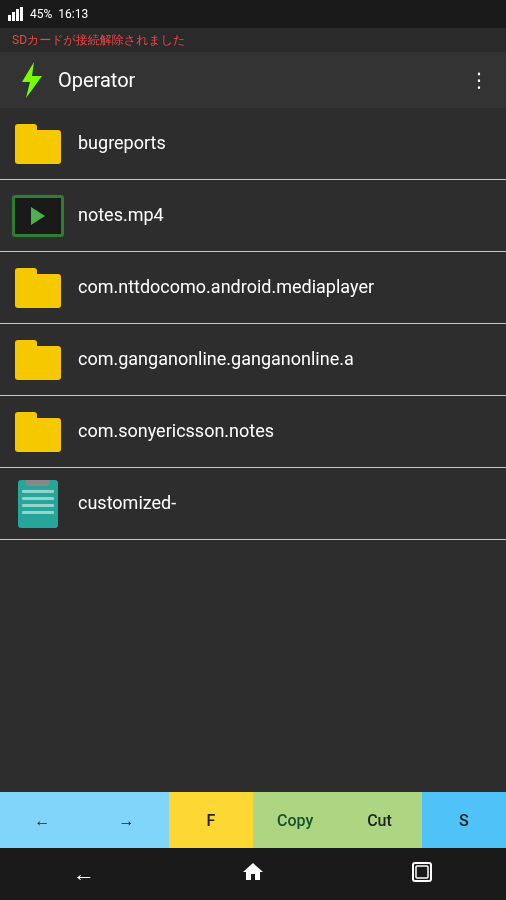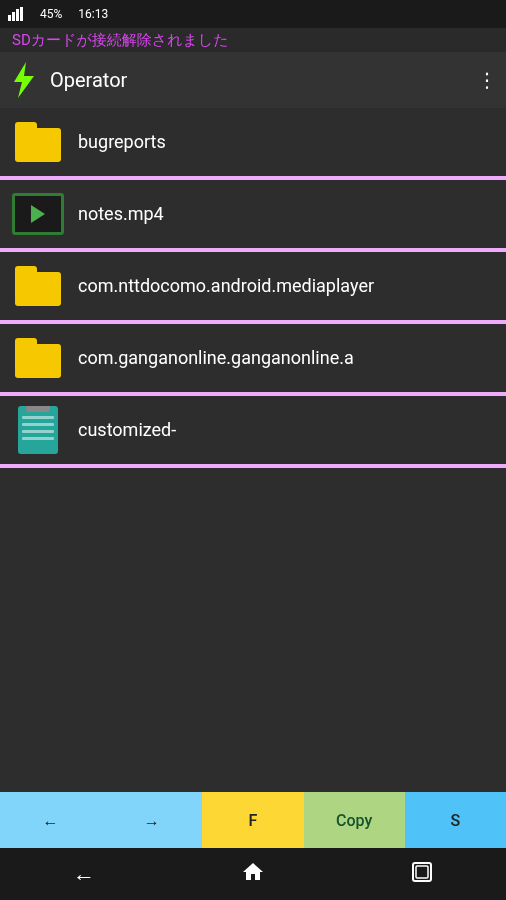--- a/index.html
+++ b/index.html
@@ -20,47 +20,47 @@
       display: flex;
       align-items: center;
       justify-content: flex-end;
       padding: 0 8px;
       gap: 4px;
     }
     .status-bar-left {
       flex: 1;
       display: flex;
       align-items: center;
-      gap: 16px;
+      gap: 6px;
     }
     .status-text {
       color: #fff;
       font-size: 12px;
     }
 
     
     .notification-bar {
       background: #2a2a2a;
       height: 24px;
       display: flex;
       align-items: center;
       padding: 0 12px;
     }
     .notification-text {
-      color: #d946ef;
-      font-size: 15px;
+      color: #ef4444;
+      font-size: 12px;
     }
 
     
     .toolbar {
       background: #333;
       height: 56px;
       display: flex;
       align-items: center;
-      padding: 0 4px;
+      padding: 0 12px;
     }
     .toolbar-logo {
       width: 36px;
       height: 36px;
       margin-right: 10px;
       display: flex;
       align-items: center;
       justify-content: center;
     }
     .toolbar-title {
@@ -81,21 +81,21 @@
     .file-list {
       flex: 1;
       background: #2d2d2d;
       overflow: hidden;
     }
     .file-item {
       display: flex;
       align-items: center;
       padding: 4px 12px;
       min-height: 72px;
-      border-bottom: 4px solid #f0abfc;
+      border-bottom: 1px solid #f0abfc;
     }
     .file-icon {
       width: 52px;
       height: 52px;
       margin-right: 14px;
       flex-shrink: 0;
       display: flex;
       align-items: center;
       justify-content: center;
     }
@@ -283,20 +283,26 @@
   </div>
 
   <div class="file-item">
     <div class="file-icon">
       <div class="folder-icon"></div>
     </div>
     <span class="file-name">com.ganganonline.ganganonline.a</span>
   </div>
 
 
+  <div class="file-item">
+    <div class="file-icon">
+      <div class="folder-icon"></div>
+    </div>
+    <span class="file-name">com.sonyericsson.notes</span>
+  </div>
 
   <div class="file-item">
     <div class="file-icon">
       <div class="notepad-icon-body">
         <div class="notepad-lines">
           <div class="notepad-line"></div>
           <div class="notepad-line"></div>
           <div class="notepad-line"></div>
           <div class="notepad-line"></div>
         </div>
@@ -305,20 +311,21 @@
     <span class="file-name">customized-</span>
   </div>
 
 </div>
 
 <div class="bottom-toolbar">
   <div class="bottom-btn btn-back">←</div>
   <div class="bottom-btn btn-forward">→</div>
   <div class="bottom-btn btn-f">F</div>
   <div class="bottom-btn btn-copy">Copy</div>
+  <div class="bottom-btn btn-cut">Cut</div>
   <div class="bottom-btn btn-s">S</div>
 </div>
 
 <div class="nav-bar">
   <span class="nav-btn">←</span>
   <span class="nav-btn">
     <svg width="24" height="24" viewBox="0 0 24 24">
       <path fill="#fff" d="M10 20v-6h4v6h5v-8h3L12 3 2 12h3v8z"></path>
     </svg>
   </span>

